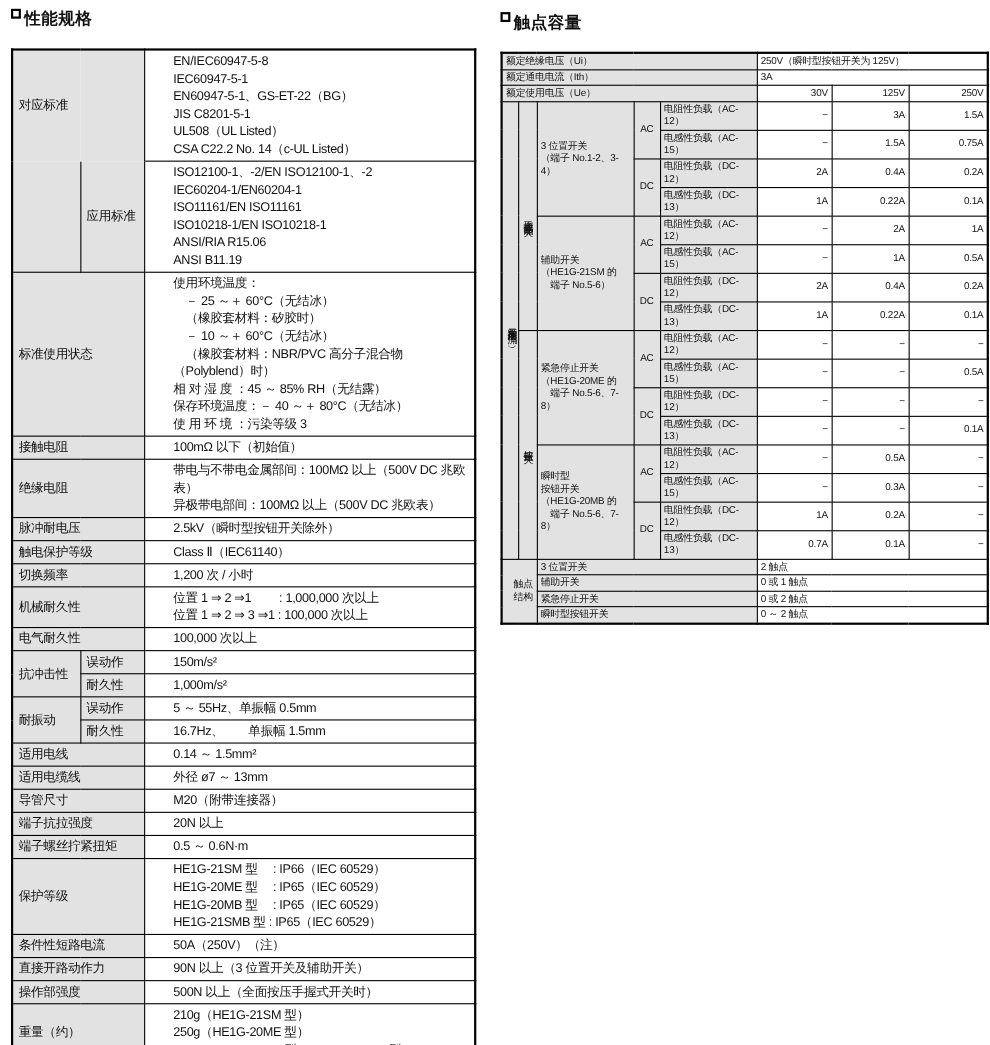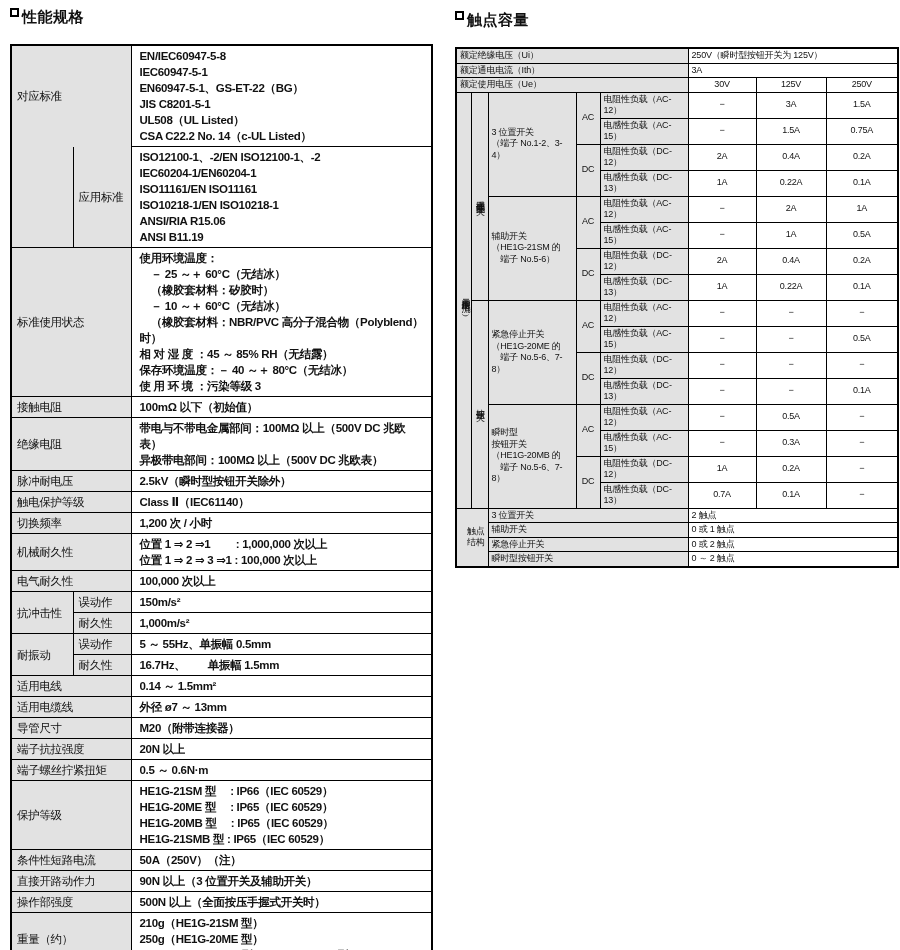--- a/index.html
+++ b/index.html
@@ -13,28 +13,28 @@
   .sec-title { font-size: 15px; font-weight: bold; letter-spacing: 0.5px; margin-bottom: 17px; display: flex; align-items: flex-start; }
   .sq { display: inline-block; width: 9px; height: 9px; border: 2px solid #000; margin-right: 3px; }
 
   table.tbl { border-collapse: collapse; table-layout: fixed; border: 2px solid #000; width: 100%; }
   table.tbl td { border: 1px solid #000; vertical-align: middle; }
   .lab { background: #e2e2e2; }
 
   
   .pl { font-size: 11.5px; letter-spacing: -0.3px; }
   .pl td { padding: 2px 5px; line-height: 16px; }
-  .pl .val { white-space: pre-line; padding-left: 8px; font-weight: bold; }
+  .pl .val { white-space: pre-line; padding-left: 26px; }
   .hid-r { border-right-style: hidden !important; }
   .hid-b { border-bottom-style: hidden !important; }
 
   
   .pc { font-size: 9px; letter-spacing: -0.2px; }
   .pc td { padding: 1px 3px; height: 14px; line-height: 11.5px; }
-  .pc .num { text-align: center; white-space: nowrap; }
+  .pc .num { text-align: right; white-space: nowrap; }
   .pc .nm  { white-space: pre-line; }
   .pc .sys { text-align: center; margin-left: 36px; }
   .vtext { writing-mode: vertical-rl; margin: 0 auto; line-height: 1.1; letter-spacing: 1px; white-space: nowrap; }
   .cstruct { text-align: right; }
 </style>
 </head>
 <body>
 
 <div class="col-left">
   <div class="sec-title">

